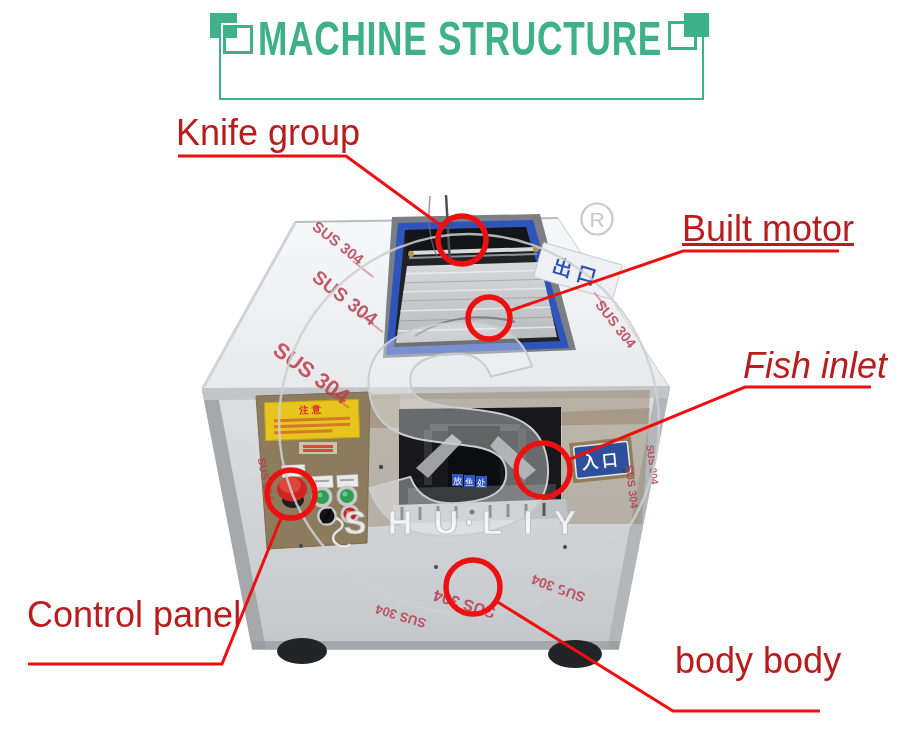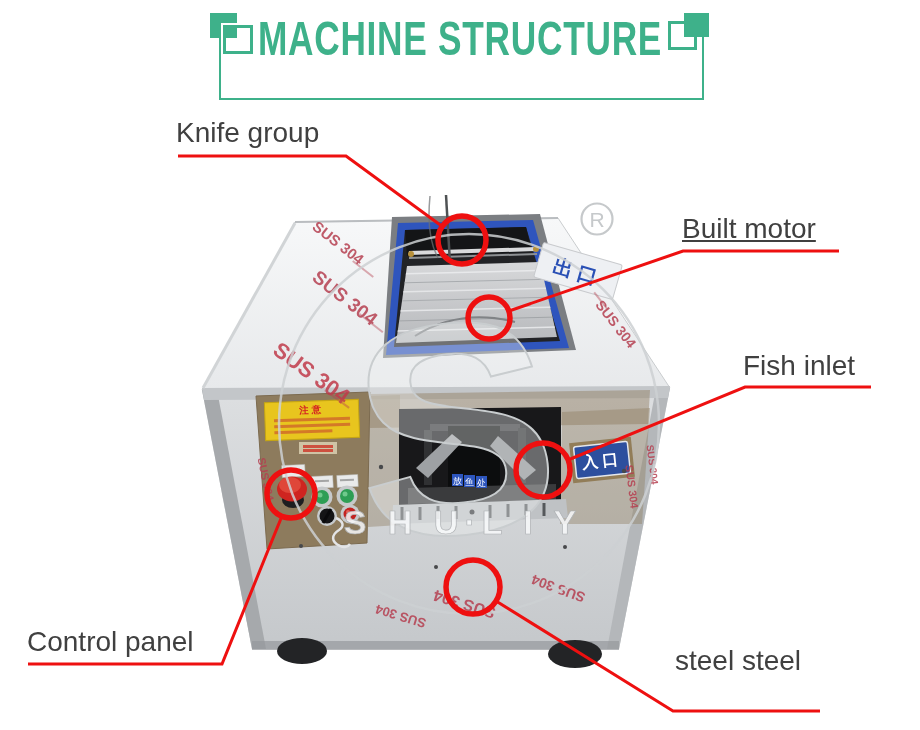--- a/index.html
+++ b/index.html
@@ -19,26 +19,26 @@
     position:absolute;left:219px;top:37px;width:481px;height:61px;
     border-left:2px solid #3eb18a;border-right:2px solid #3eb18a;border-bottom:2px solid #3eb18a;
   }
   .page-title{
     position:absolute;left:0;right:0;top:10px;margin:0;text-align:center;
     font-size:49px;font-weight:700;color:#3eb18a;letter-spacing:1px;white-space:nowrap;
     transform:scaleX(.72);transform-origin:center;z-index:2;
   }
   
   .callout-label{
-    position:absolute;font-size:28px;color:#404040;z-index:2;white-space:nowrap;line-height:33px;
+    position:absolute;font-size:36px;color:#b91c1c;z-index:2;white-space:nowrap;line-height:33px;
   }
   .lbl-knife{left:176px;top:116px;}
   .lbl-motor{left:682px;top:212px;text-decoration:underline;}
-  .lbl-fish{left:743px;top:349px;}
-  .lbl-control{left:27px;top:625px;text-align:center;}
+  .lbl-fish{left:743px;top:349px;font-style:italic;}
+  .lbl-control{left:27px;top:598px;text-align:center;}
   .lbl-steel{left:675px;top:644px;}
   .scene{position:absolute;left:0;top:0;z-index:1;}
   .cjk{font-family:"DejaVu Sans",sans-serif;}
 </style>
 </head>
 <body>
 
 <div class="stage">
 
   <div>
@@ -254,16 +254,16 @@
       <circle cx="291" cy="494" r="24"></circle>
       <circle cx="473" cy="587" r="27"></circle>
     </g>
   </svg>
 
   <div class="callout-label lbl-knife">Knife group</div>
   <div class="callout-label lbl-motor">Built motor</div>
   <div class="callout-label lbl-fish">Fish inlet</div>
   <div class="callout-label lbl-control">Control panel</div>
   <div class="callout-label lbl-steel">
-    <div>steel steel</div>
+    <div>body body</div>
   </div>
 
 </div>
 
 </body></html>

